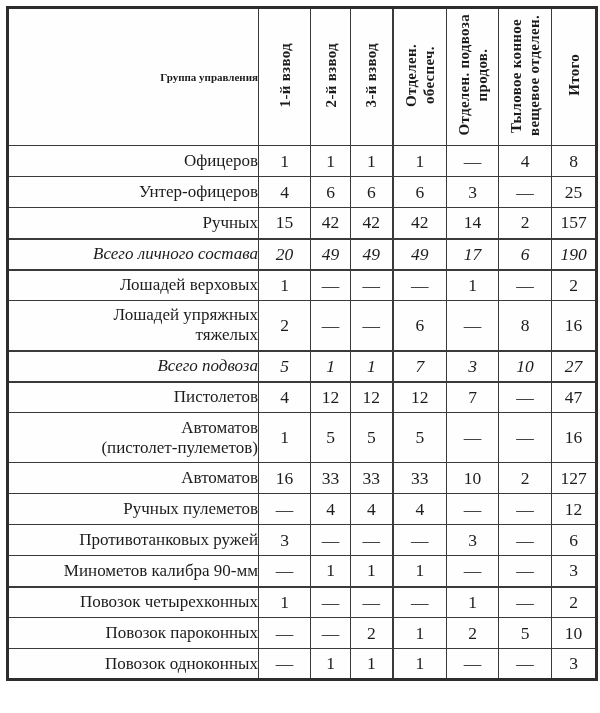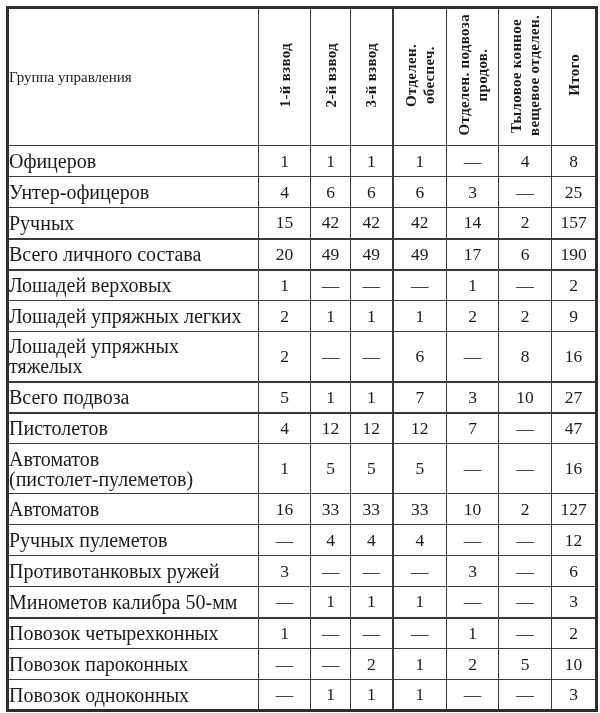--- a/index.html
+++ b/index.html
@@ -32,23 +32,23 @@
   }
   
   table.staff th:nth-child(4),
   table.staff td:nth-child(4) {
     border-right-width: 2.5px;
   }
   thead tr {
     height: 138px;
   }
   th.group-head {
-    font-size: 15px;
-    font-weight: normal;
-    text-align: left;
+    font-size: 11px;
+    font-weight: bold;
+    text-align: right;
     vertical-align: middle;
   }
   th.rot-head {
     text-align: center;
     vertical-align: middle;
   }
   .vtext {
     display: inline-block;
     writing-mode: vertical-rl;
     transform: rotate(180deg);
@@ -59,28 +59,29 @@
     text-align: center;
     letter-spacing: 0.3px;
   }
   tbody tr {
     height: 31px;
   }
   tbody tr.tall {
     height: 50px;
   }
   tbody tr.em {
+    font-style: italic;
   }
   tbody tr.thick-top td {
     border-top-width: 2.5px;
   }
   td.label-cell {
-    text-align: left;
-    vertical-align: middle;
-    font-size: 20px;
+    text-align: right;
+    vertical-align: middle;
+    font-size: 17px;
     line-height: 20px;
     padding: 4px 2px 4px 8px;
     white-space: pre-line;
   }
   td.num-cell {
     text-align: center;
     vertical-align: middle;
     font-size: 17.5px;
   }
 </style>
@@ -172,30 +173,20 @@
         <tr class="thick-top">
           <td class="label-cell">Лошадей верховых</td>
           <td class="num-cell">1</td>
           <td class="num-cell">—</td>
           <td class="num-cell">—</td>
           <td class="num-cell">—</td>
           <td class="num-cell">1</td>
           <td class="num-cell">—</td>
           <td class="num-cell">2</td>
         </tr>
-        <tr>
-          <td class="label-cell">Лошадей упряжных легких</td>
-          <td class="num-cell">2</td>
-          <td class="num-cell">1</td>
-          <td class="num-cell">1</td>
-          <td class="num-cell">1</td>
-          <td class="num-cell">2</td>
-          <td class="num-cell">2</td>
-          <td class="num-cell">9</td>
-        </tr>
         <tr class="tall">
           <td class="label-cell">Лошадей упряжных
 тяжелых</td>
           <td class="num-cell">2</td>
           <td class="num-cell">—</td>
           <td class="num-cell">—</td>
           <td class="num-cell">6</td>
           <td class="num-cell">—</td>
           <td class="num-cell">8</td>
           <td class="num-cell">16</td>
@@ -255,21 +246,21 @@
           <td class="label-cell">Противотанковых ружей</td>
           <td class="num-cell">3</td>
           <td class="num-cell">—</td>
           <td class="num-cell">—</td>
           <td class="num-cell">—</td>
           <td class="num-cell">3</td>
           <td class="num-cell">—</td>
           <td class="num-cell">6</td>
         </tr>
         <tr>
-          <td class="label-cell">Минометов калибра 50-мм</td>
+          <td class="label-cell">Минометов калибра 90-мм</td>
           <td class="num-cell">—</td>
           <td class="num-cell">1</td>
           <td class="num-cell">1</td>
           <td class="num-cell">1</td>
           <td class="num-cell">—</td>
           <td class="num-cell">—</td>
           <td class="num-cell">3</td>
         </tr>
         <tr class="thick-top">
           <td class="label-cell">Повозок четырехконных</td>

